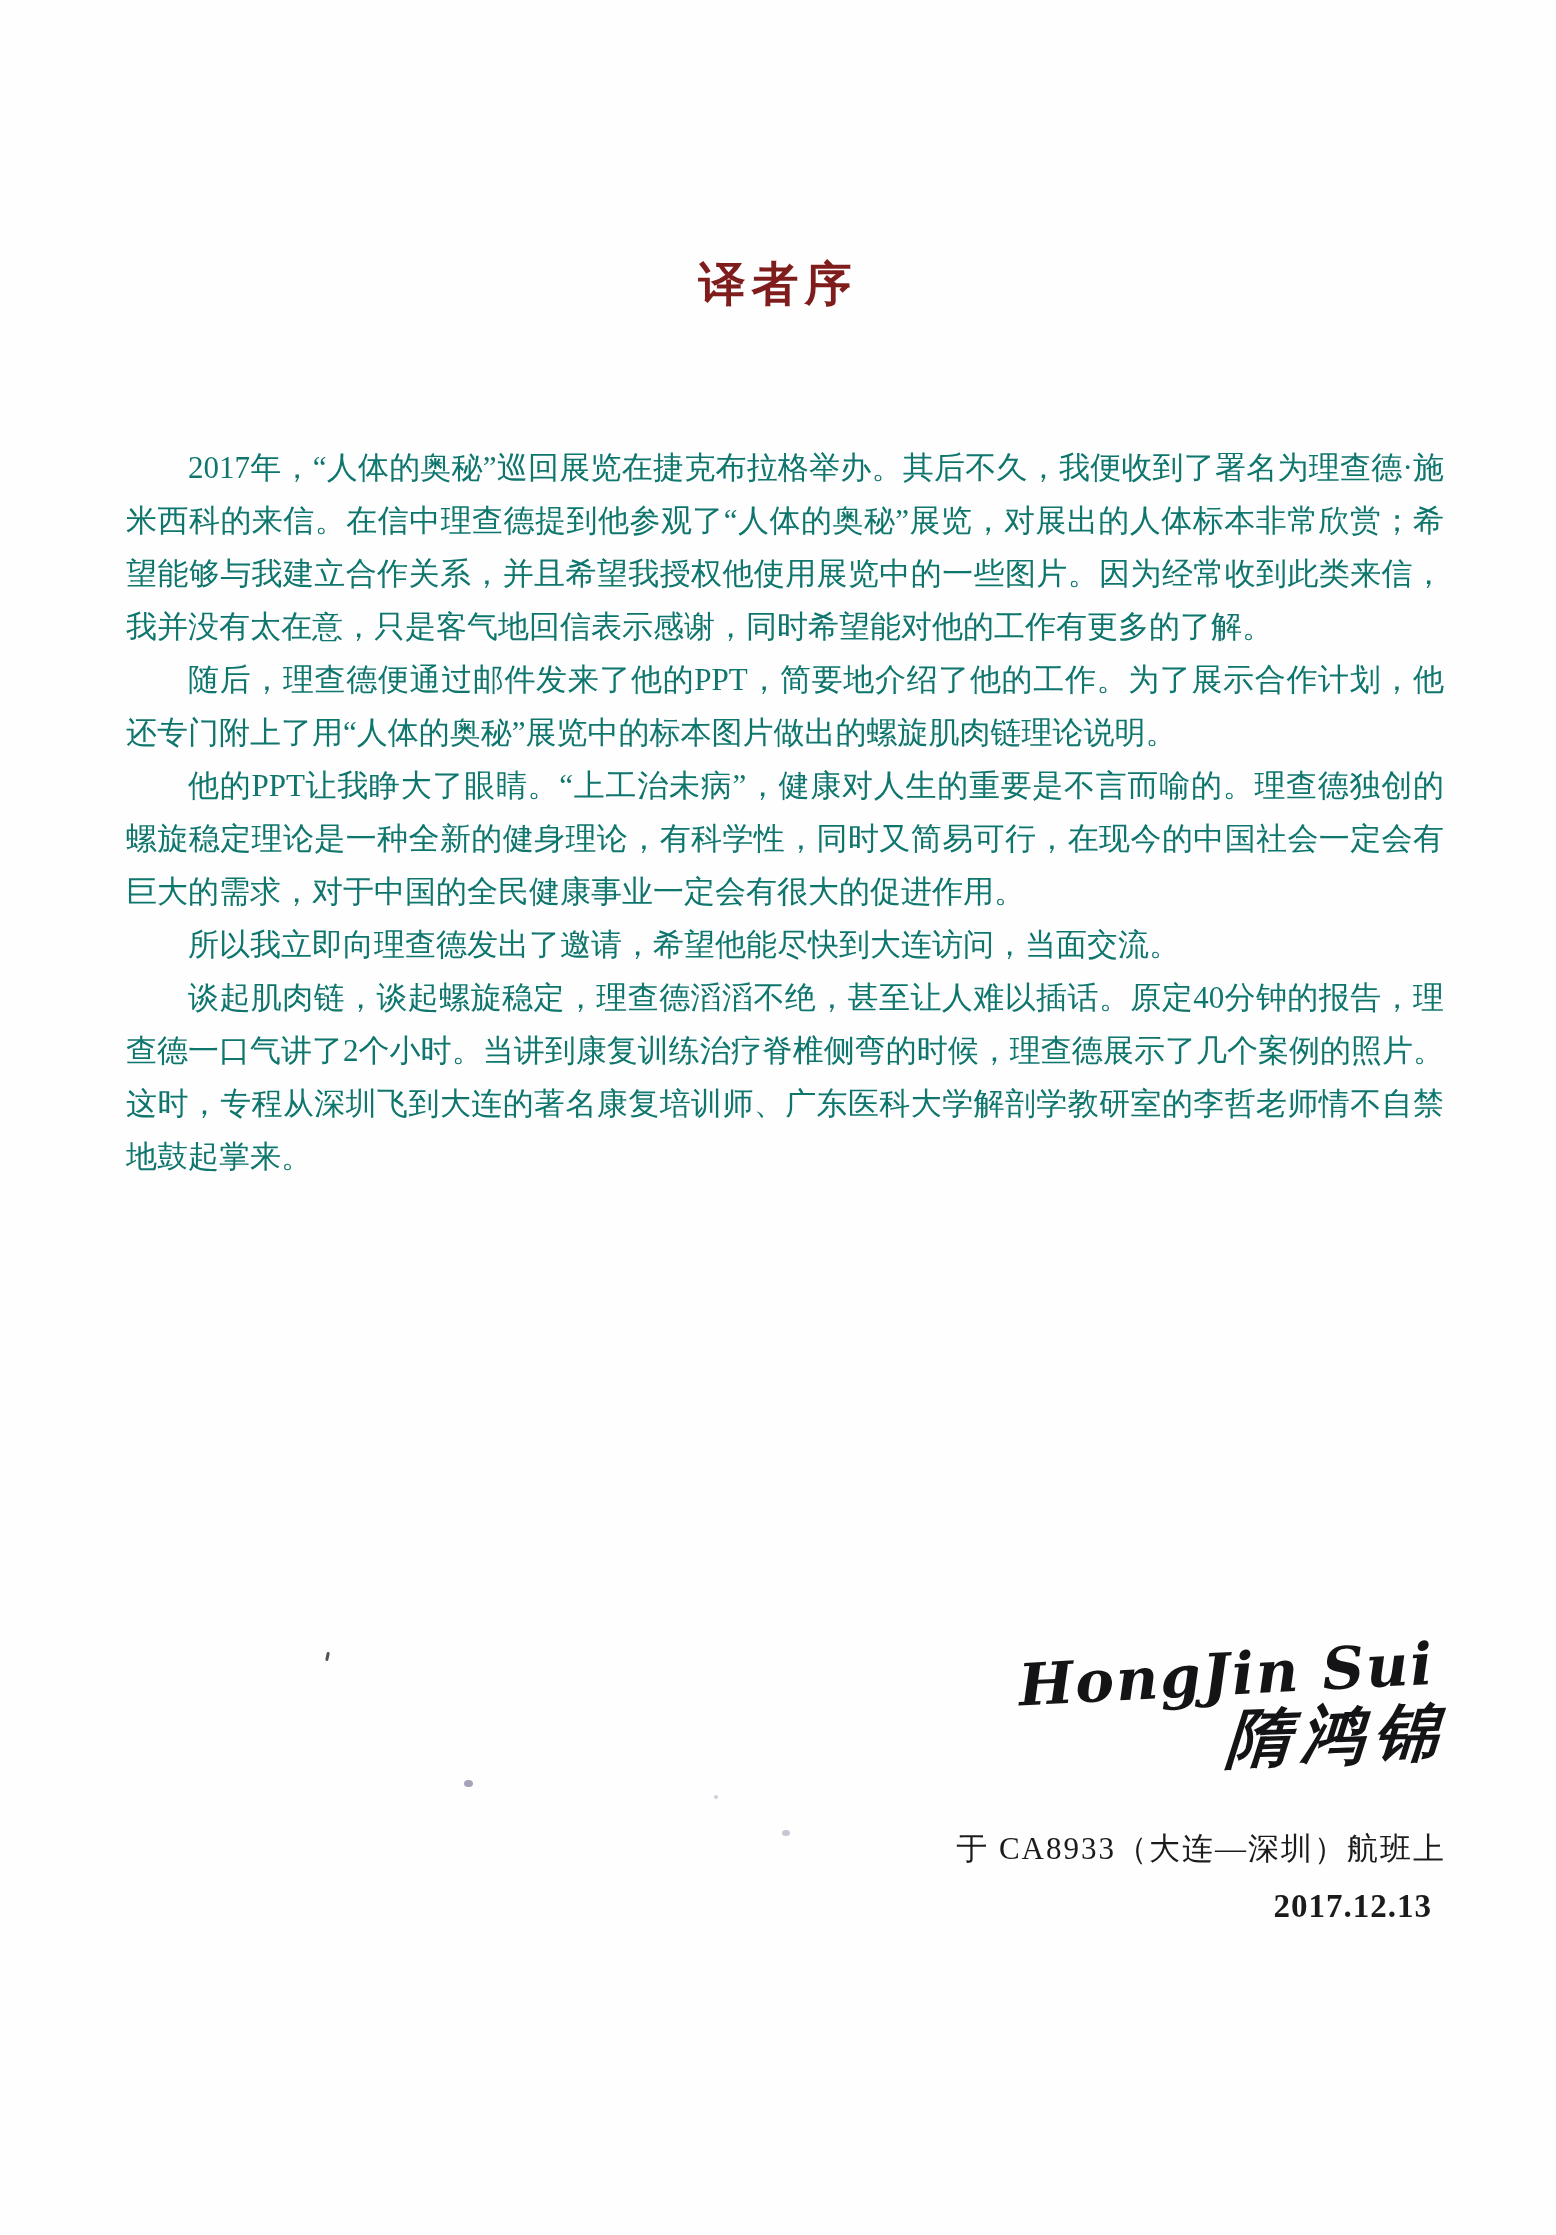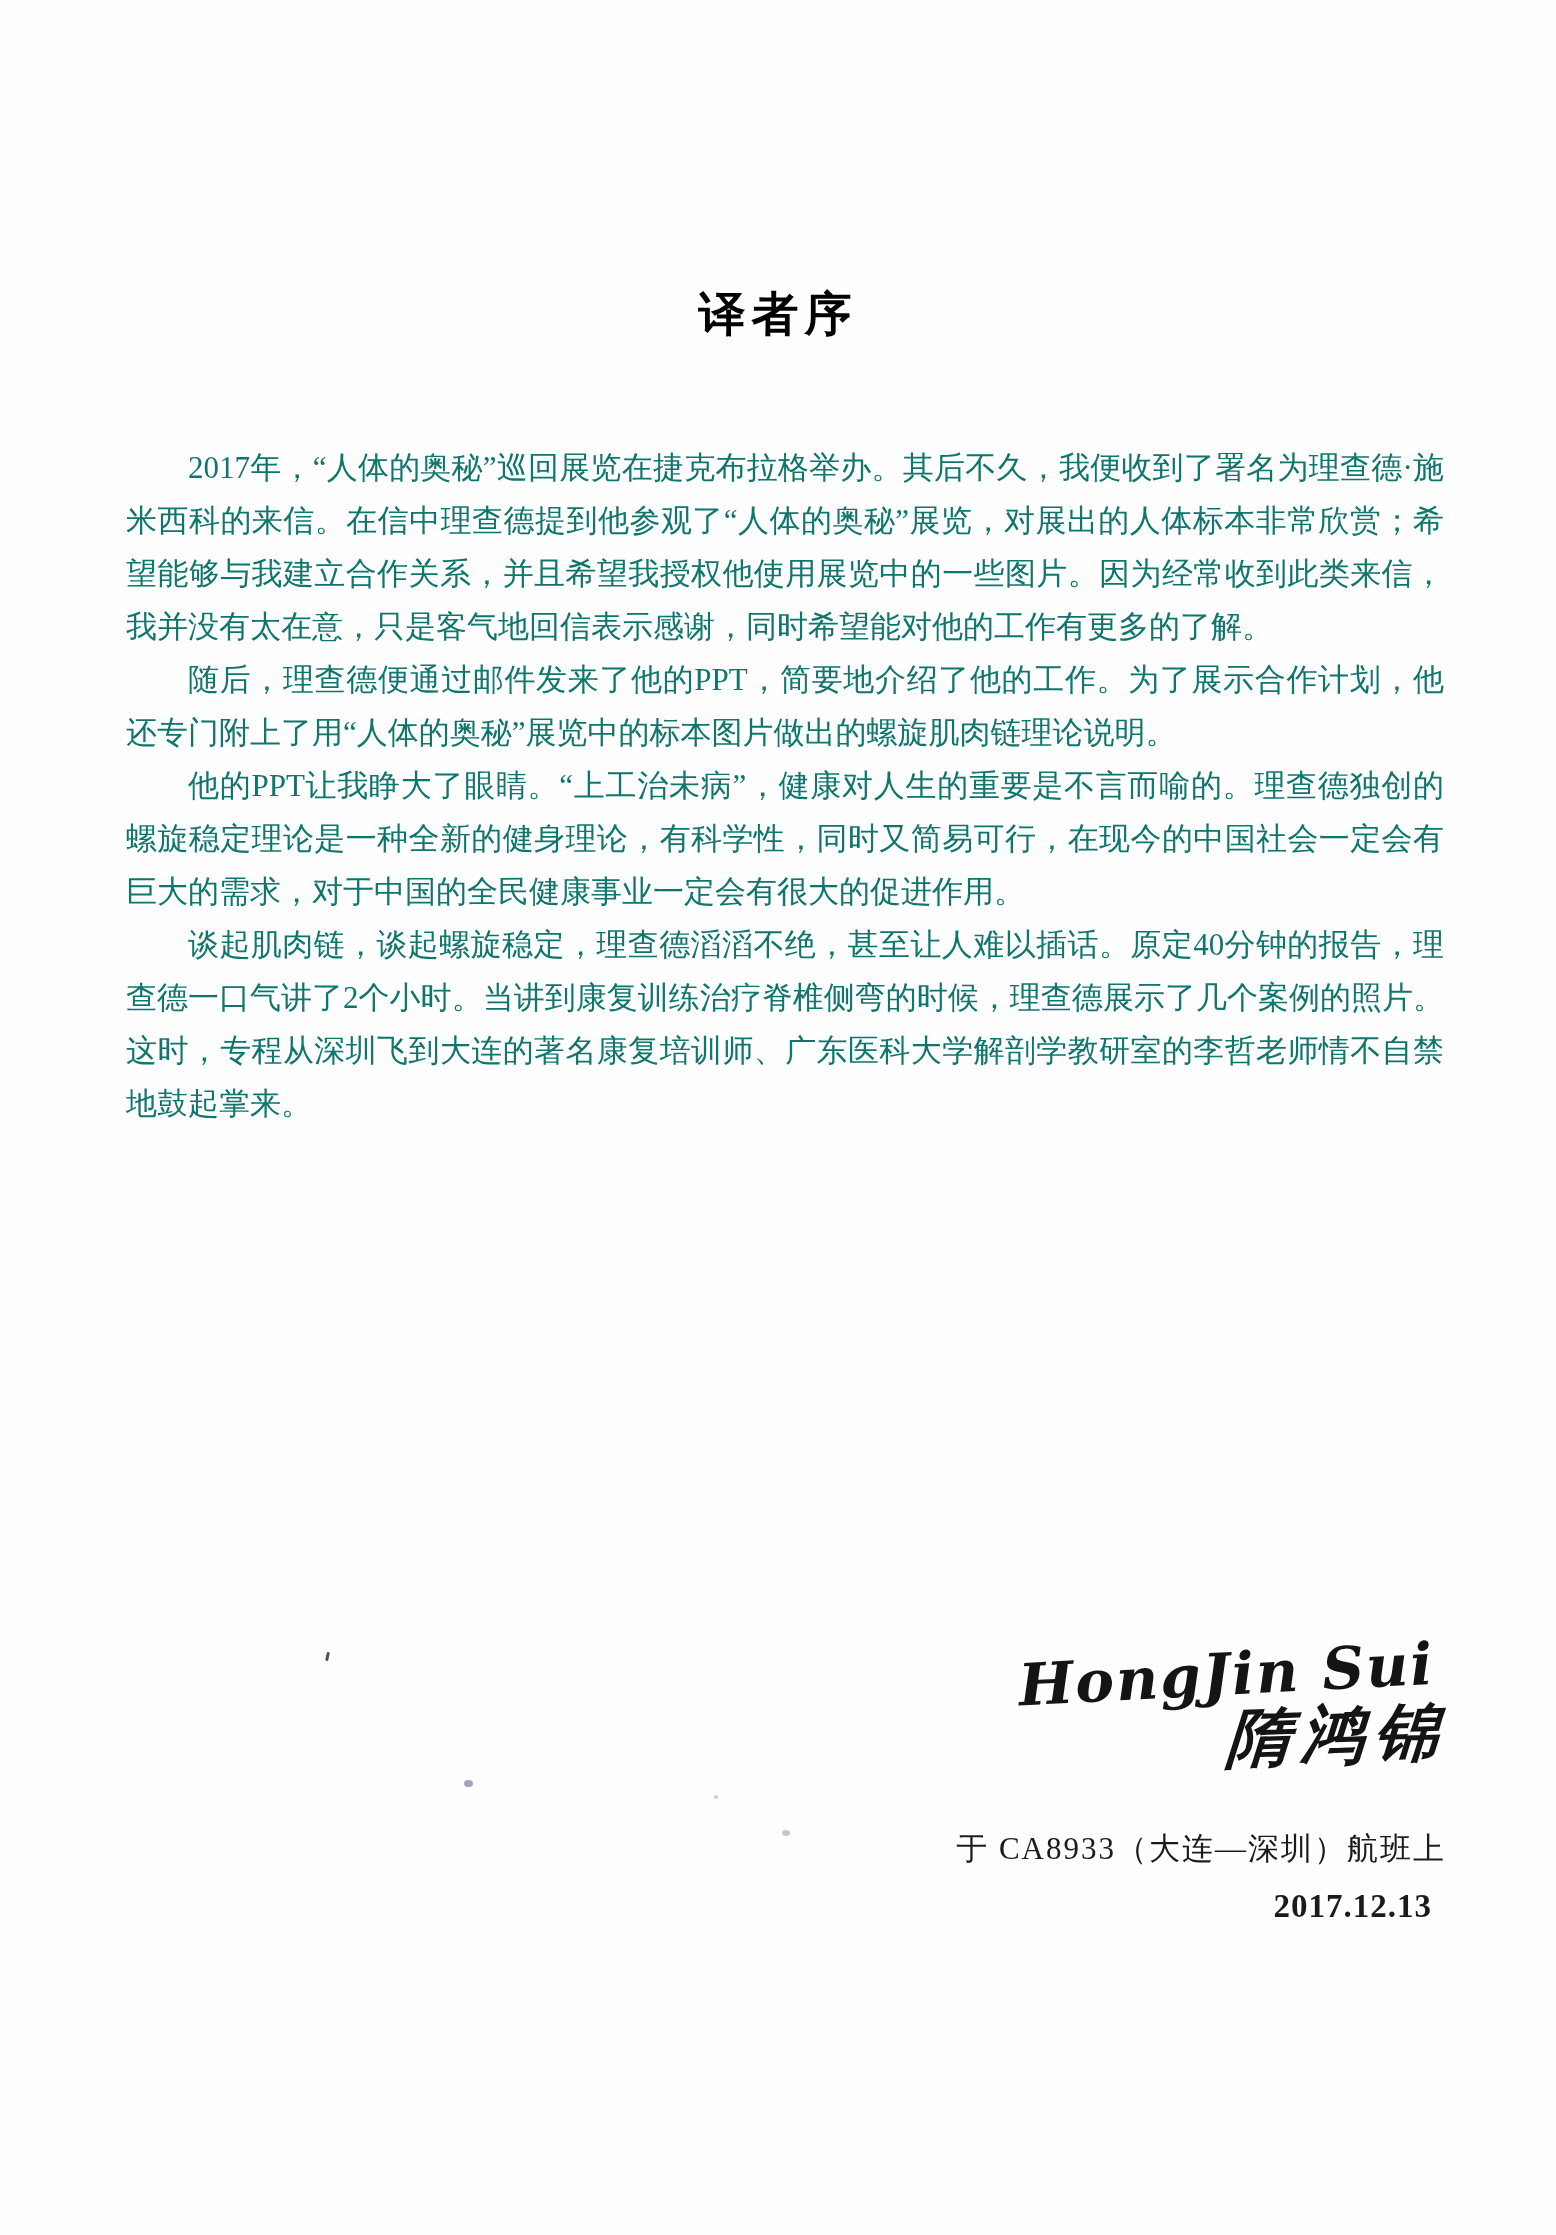--- a/index.html
+++ b/index.html
@@ -15,29 +15,29 @@
     color: #1b1b1d;
     overflow: hidden;
   }
   .scan-page {
     position: absolute;
     inset: 0;
     background: #fefefe;
   }
   .page-title {
     position: absolute;
-    top: 252px;
+    top: 222px;
     left: 0;
     width: 100%;
     text-align: center;
     font-family: "Liberation Sans", "DejaVu Sans", sans-serif;
     font-weight: 700;
     font-size: 47px;
     letter-spacing: 6px;
-    color: #000000;
+    color: #7f1d1d;
   }
   .body-text {
     position: absolute;
     top: 441px;
     left: 126px;
     width: 1318px;
     font-size: 31px;
     line-height: 53px;
     text-align: justify;
     color: #0f766e;
@@ -116,20 +116,21 @@
 <body>
 
 <div class="scan-page">
 
   <h1 class="page-title">译者序</h1>
 
   <div class="body-text">
     <p>2017年，“人体的奥秘”巡回展览在捷克布拉格举办。其后不久，我便收到了署名为理查德·施米西科的来信。在信中理查德提到他参观了“人体的奥秘”展览，对展出的人体标本非常欣赏；希望能够与我建立合作关系，并且希望我授权他使用展览中的一些图片。因为经常收到此类来信，我并没有太在意，只是客气地回信表示感谢，同时希望能对他的工作有更多的了解。</p>
     <p>随后，理查德便通过邮件发来了他的PPT，简要地介绍了他的工作。为了展示合作计划，他还专门附上了用“人体的奥秘”展览中的标本图片做出的螺旋肌肉链理论说明。</p>
     <p>他的PPT让我睁大了眼睛。“上工治未病”，健康对人生的重要是不言而喻的。理查德独创的螺旋稳定理论是一种全新的健身理论，有科学性，同时又简易可行，在现今的中国社会一定会有巨大的需求，对于中国的全民健康事业一定会有很大的促进作用。</p>
+    <p>所以我立即向理查德发出了邀请，希望他能尽快到大连访问，当面交流。</p>
     <p>谈起肌肉链，谈起螺旋稳定，理查德滔滔不绝，甚至让人难以插话。原定40分钟的报告，理查德一口气讲了2个小时。当讲到康复训练治疗脊椎侧弯的时候，理查德展示了几个案例的照片。这时，专程从深圳飞到大连的著名康复培训师、广东医科大学解剖学教研室的李哲老师情不自禁地鼓起掌来。</p>
   </div>
 
   <div class="signature-block">
     <span class="sig-latin">HongJin Sui</span>
     <span class="sig-chinese">隋鸿锦</span>
   </div>
 
   <div class="colophon-place">于 CA8933（大连—深圳）航班上</div>
 

